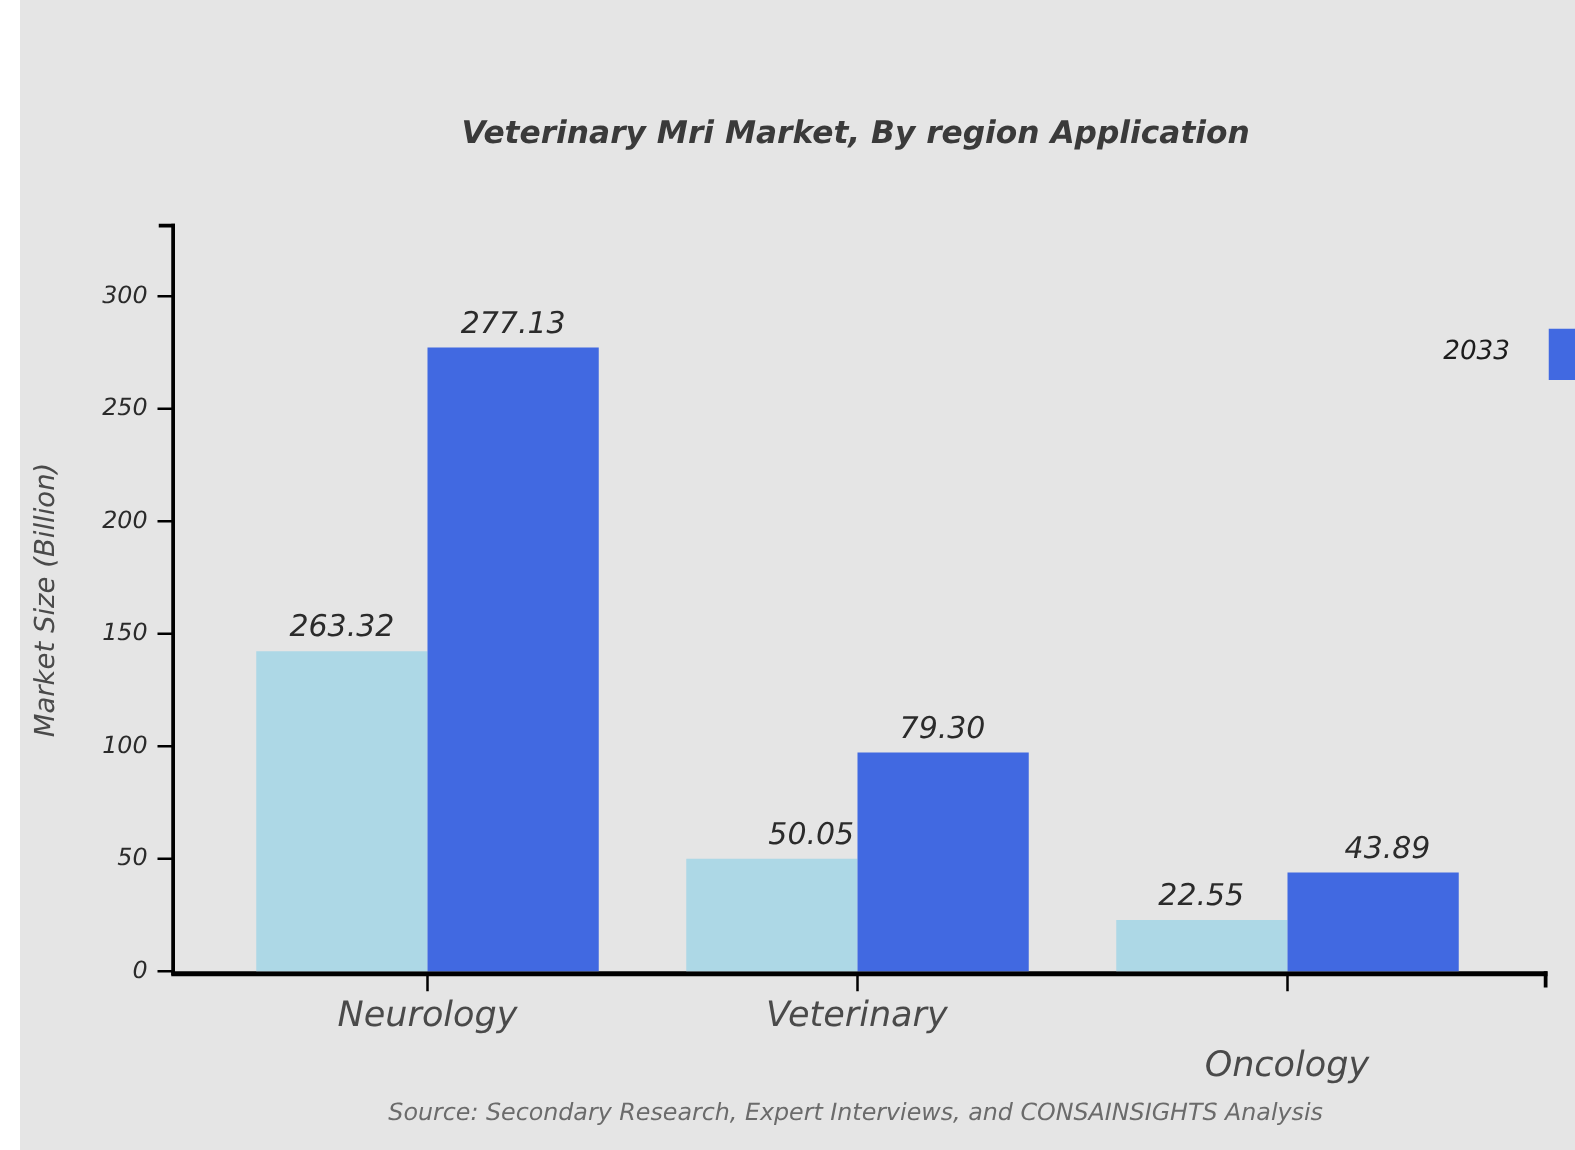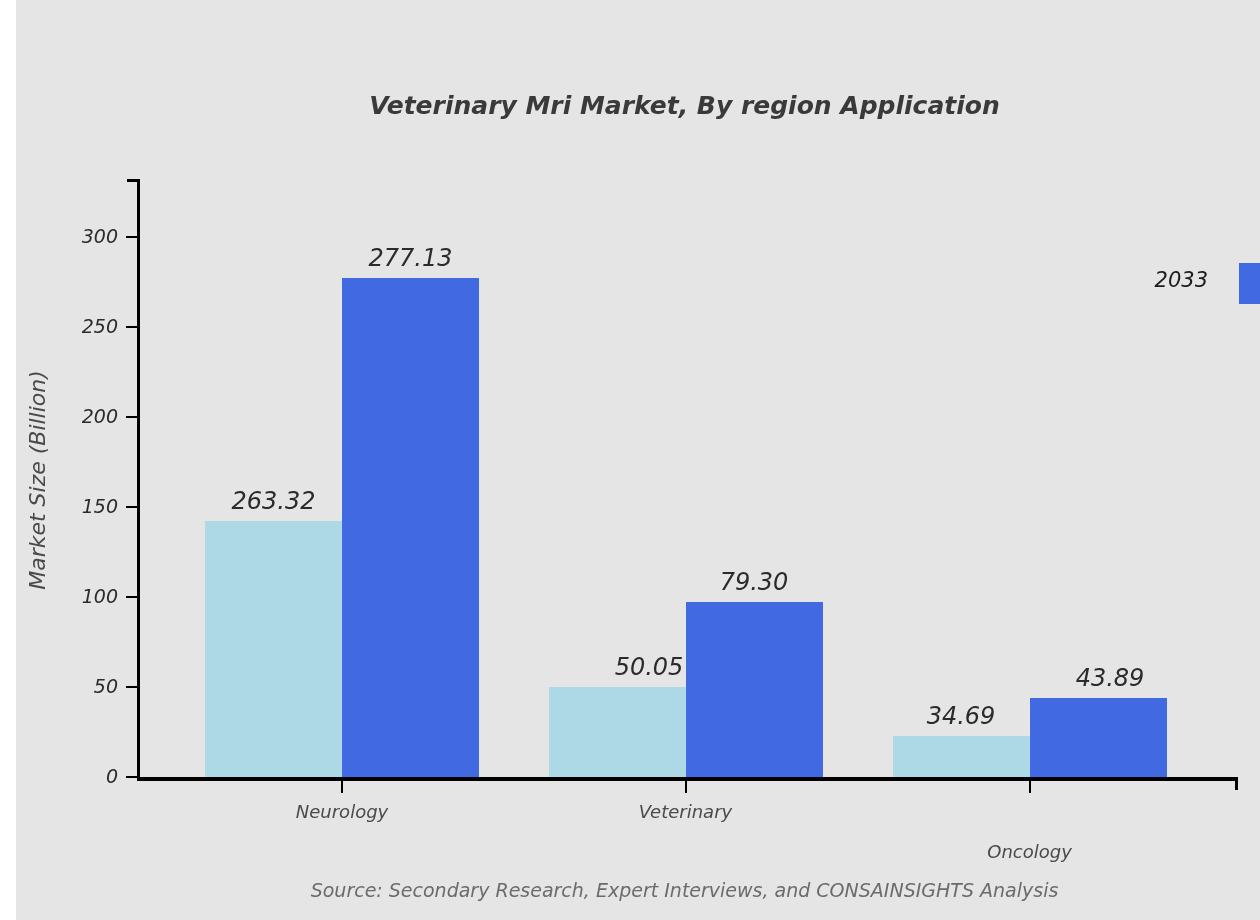--- a/index.html
+++ b/index.html
@@ -108,21 +108,21 @@
     position: absolute;
     top: 601px;
     width: 2px;
     height: 13px;
     background: #000000;
   }
   .xtick-label {
     position: absolute;
     top: 620px;
     text-align: center;
-    font-size: 18px;
+    font-size: 28px;
     color: #4a4a4a;
     line-height: 26px;
     transform: translateX(-50%);
     white-space: nowrap;
   }
 
   
   .yaxis-title {
     position: absolute;
     left: -100px;
@@ -237,21 +237,21 @@
     <div id="bars-layer">
         <div class="bar" style="left: 68px; width: 137px; height: 256.474px; background: rgb(173, 216, 230);"></div>
         <div class="bar-label" style="left: 136.5px; top: 311.526px;">263.32</div>
         <div class="bar" style="left: 205px; width: 137px; height: 499.168px; background: rgb(65, 105, 225);"></div>
         <div class="bar-label" style="left: 273.5px; top: 68.8321px;">277.13</div>
         <div class="bar" style="left: 411.5px; width: 137px; height: 90.1503px; background: rgb(173, 216, 230);"></div>
         <div class="bar-label" style="left: 480px; top: 477.85px; margin-left: 32px;">50.05</div>
         <div class="bar" style="left: 548.5px; width: 137px; height: 175.455px; background: rgb(65, 105, 225);"></div>
         <div class="bar-label" style="left: 617px; top: 392.545px;">79.30</div>
         <div class="bar" style="left: 755.5px; width: 137px; height: 40.6172px; background: rgb(173, 216, 230);"></div>
-        <div class="bar-label" style="left: 824px; top: 527.383px;">34.69</div>
+        <div class="bar-label" style="left: 824px; top: 527.383px;">22.55</div>
         <div class="bar" style="left: 892.5px; width: 137px; height: 79.0549px; background: rgb(65, 105, 225);"></div>
         <div class="bar-label" style="left: 961px; top: 488.945px; margin-left: 12px;">43.89</div>
       </div>
   </div>
 
   <div class="legend" id="legend">
       <div class="legend-row" style="top: 51px;">
         <div class="legend-label">2033</div>
         <div class="legend-swatch" style="background: rgb(65, 105, 225);"></div>
       </div>

